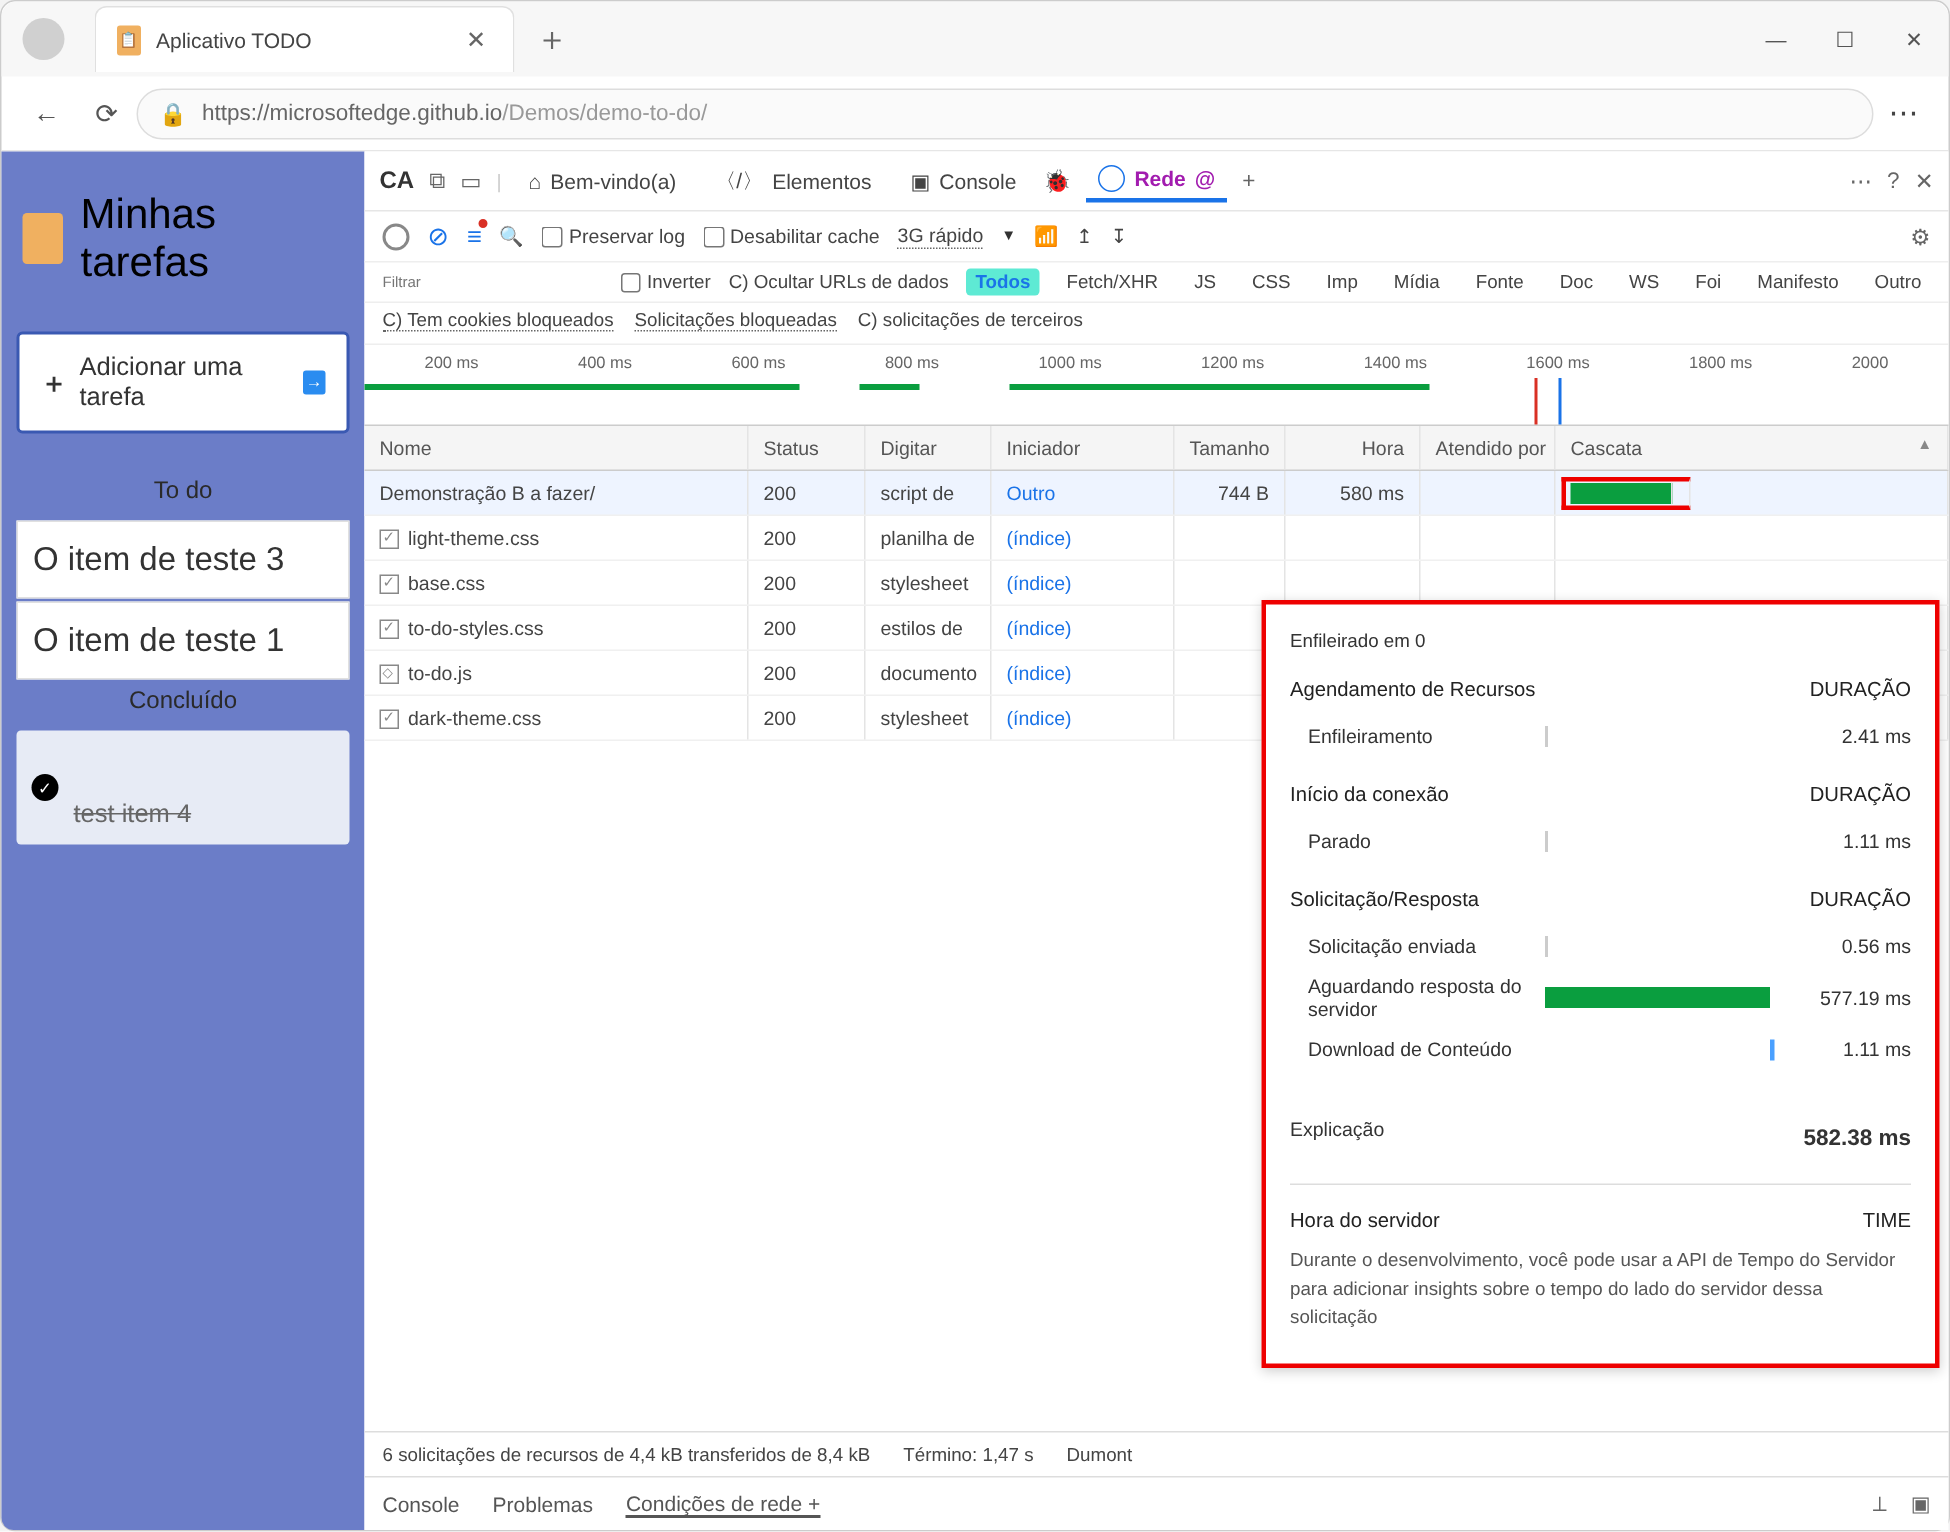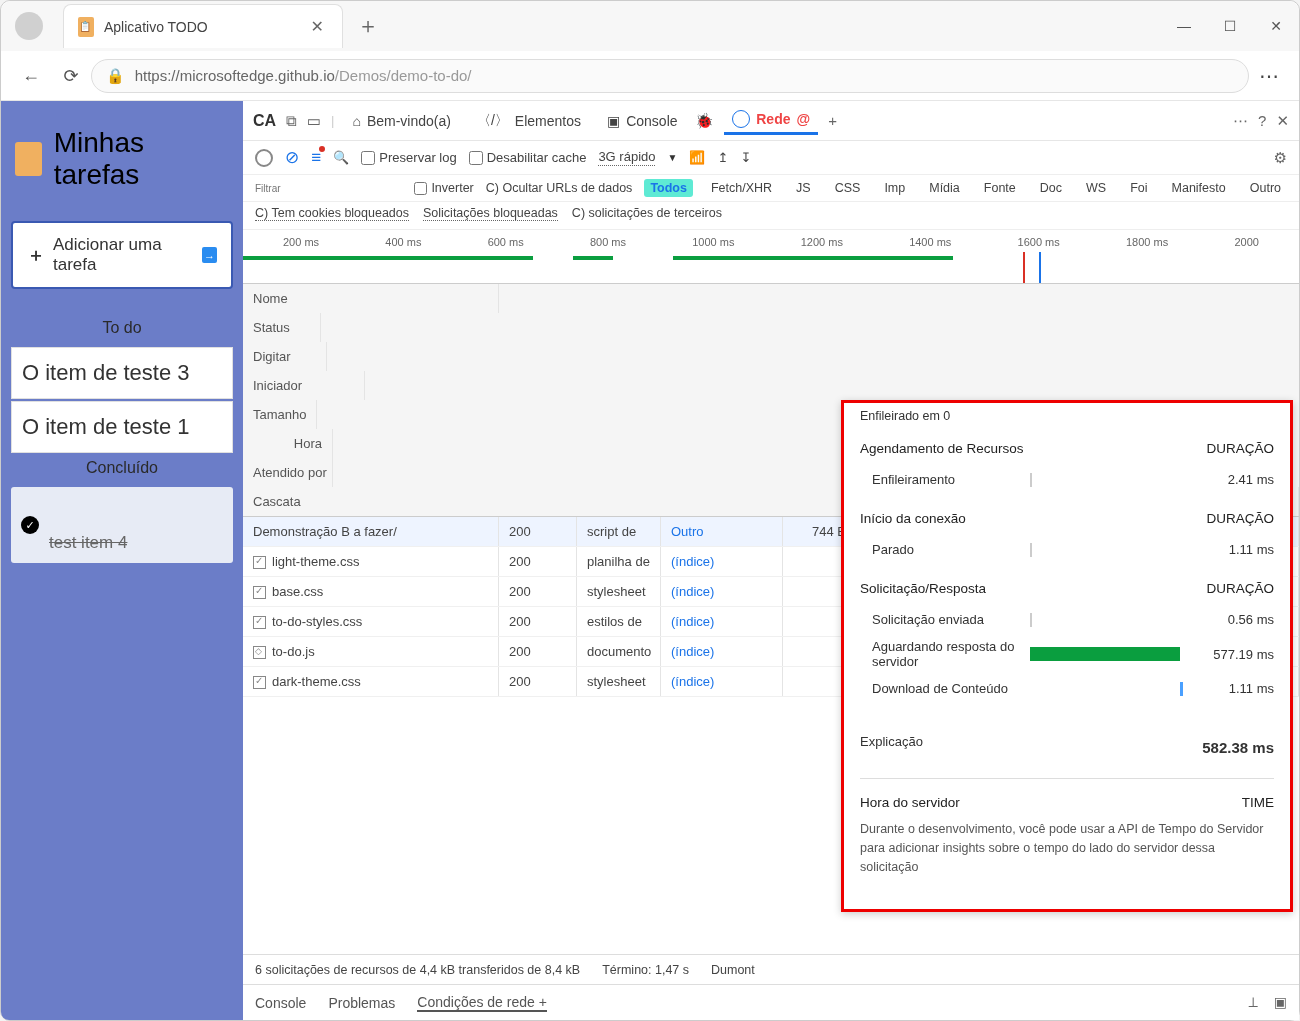--- a/index.html
+++ b/index.html
@@ -38,21 +38,21 @@
 .app .item { background:#fff; padding:12px 10px; font-size:22px; border:1px solid #e0e0e0;}
 .app .done-item { background:#e7ebf5; padding:10px; display:flex; align-items:center; font-size:17px; color:#666; border-radius:3px;}
 .app .done-item .check { width:18px; height:18px; background:#000; color:#fff; border-radius:50%; margin-right:10px; display:flex; align-items:center; justify-content:center; font-size:11px;}
 .app .done-item span.txt{ text-decoration:line-through;margin-top:36px;}
 
 
 .dt { flex:1; display:flex; flex-direction:column; background:#fff; min-width:0;}
 .dt-top { height:40px; display:flex; align-items:center; padding:0 10px; border-bottom:1px solid #e6e6e6; gap:10px;}
 .dt-top .grow{flex:1;}
 .dt-top .tabbtn { padding:4px 8px; font-size:14px; color:#444; display:flex; align-items:center; gap:6px;}
-.dt-top .tabbtn.active { color:#ef4444; border-bottom:3px solid #1a73e8; font-weight:600;}
+.dt-top .tabbtn.active { color:#a21caf; border-bottom:3px solid #1a73e8; font-weight:600;}
 .dt-top .ico{font-size:15px; color:#666;}
 .dt-top .lang{font-size:16px;font-weight:600;color:#333;}
 .dt-top .circlearrow{border:1px solid #1a73e8;border-radius:50%;width:18px;height:18px;}
 .dt-bar2 { height:34px; display:flex; align-items:center; padding:0 12px; gap:12px; border-bottom:1px solid #eee; font-size:13px; color:#444;}
 .dt-bar2 .circ{width:18px;height:18px;border:2px solid #888;border-radius:50%;}
 .dt-bar2 .filtic{color:#1a73e8;font-size:17px;position:relative;}
 .dt-bar2 .badgecirc{position:absolute;top:-4px;right:-6px;width:10px;height:10px;background:#d93025;border-radius:50%;border:2px solid #fff;}
 .dt-bar2 .cb{display:flex;align-items:center;gap:4px;}
 .dt-bar2 .cb input{width:14px;height:14px;}
 .dt-bar2 .throttle{border-bottom:1px dotted #666; padding-bottom:1px;}
@@ -68,35 +68,35 @@
 
 
 .timeline { height:54px; position:relative; border-bottom:1px solid #ccc; padding-top:6px;}
 .timeline .ticks{display:flex;justify-content:space-between;padding:0 40px;font-size:11px;color:#666;}
 .timeline .bars{position:absolute;top:26px;left:0;right:0;height:10px;}
 .timeline .bar{position:absolute;height:4px;background:#0a9e3f;}
 .timeline .vline{position:absolute;top:22px;bottom:0;width:2px;}
 
 
 .ntable { flex:1; display:flex; flex-direction:column; min-height:0; position:relative;}
-.ntable .head{display:flex;background:#f5f5f5;border-bottom:1px solid #ccc;font-size:13px;color:#555;flex-direction:column;}
+.ntable .head{display:flex;background:#f5f5f5;border-bottom:1px solid #ccc;font-size:13px;color:#555;}
 .ntable .head div, .ntable .row div{padding:7px 10px;border-right:1px solid #e4e4e4;white-space:nowrap;overflow:hidden;}
 .c-name{width:256px;} .c-status{width:78px;} .c-type{width:84px;} .c-init{width:122px;} .c-size{width:74px;text-align:right;} .c-time{width:90px;text-align:right;} .c-served{width:90px;} .c-wf{flex:1;position:relative;}
 .ntable .row{display:flex;font-size:13px;color:#444;border-bottom:1px solid #f0f0f0;}
 .ntable .row.sel{background:#eef4ff;}
 .ntable .row .c-init{color:#1a73e8;}
 .ntable .row .ficon{display:inline-block;width:13px;height:13px;border:1px solid #888;margin-right:6px;vertical-align:middle;position:relative;}
 .ntable .row .ficon::after{content:"✓";position:absolute;top:-2px;left:1px;font-size:10px;color:#888;}
 .ntable .row.js .ficon::after{content:"◇";top:-1px;left:1px;font-size:9px;}
 .head .sort{float:right;font-size:10px;color:#888;}
 .wf-redbox{position:absolute;border:3px solid #e00;width:86px;height:22px;top:4px;left:4px;}
 .wf-greenbar{position:absolute;background:#0a9e3f;height:14px;top:8px;left:10px;width:68px;}
 
 
-.popup{position:absolute;top:116px;right:6px;width:452px;bottom:42px;background:#fff;border:3px solid #e00;padding:6px 16px;font-size:13px;color:#333;box-shadow:0 2px 8px rgba(0,0,0,0.2);overflow:hidden;}
+.popup{position:absolute;top:116px;right:6px;width:452px;bottom:42px;background:#fff;border:3px solid #e00;padding:17px 16px;font-size:13px;color:#333;box-shadow:0 2px 8px rgba(0,0,0,0.2);overflow:hidden;}
 .popup .line{margin-bottom:8px;font-size:12.5px;}
 .popup .sect{margin-top:18px;}
 .popup .secthead{display:flex;justify-content:space-between;font-size:13.5px;color:#222;margin-bottom:10px;}
 .popup .trow{display:flex;align-items:center;padding:6px 0;font-size:13px;}
 .popup .trow .lbl{flex:0 0 170px;padding-left:12px;}
 .popup .trow .bar{flex:1;height:14px;position:relative;}
 .popup .trow .bar .fill{position:absolute;height:14px;}
 .popup .trow .val{width:86px;text-align:right;}
 .popup .total .lbl{padding-left:0;font-weight:400;}
 .popup .total .val{font-weight:bold;font-size:15px;margin-top:13px;}

